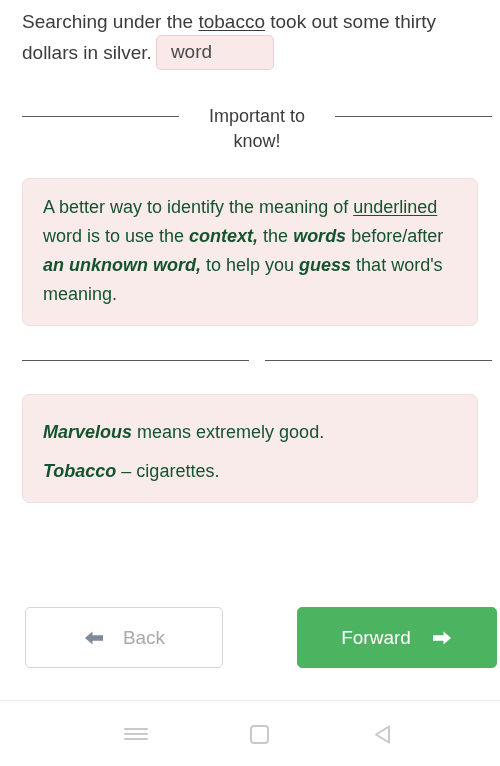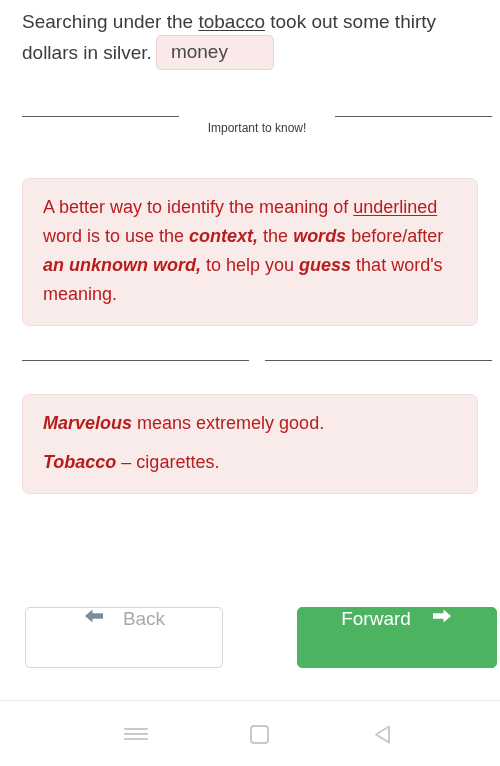--- a/index.html
+++ b/index.html
@@ -58,50 +58,49 @@
   }
   .divider .rule {
     flex: 1 1 auto;
     height: 1px;
     background: #5a5a5a;
     margin-top: 12px;
   }
   .divider .rule.left  { margin-left: 22px; margin-right: 8px; }
   .divider .rule.right { margin-right: 8px; margin-left: 8px; }
   .divider .dv-label {
-    font-size: 12px;
+    font-size: 18px;
     line-height: 25px;
     color: #3c3c3c;
     text-align: center;
     white-space: normal;
     padding: 0 6px;
-    margin-top: 12px;
   }
   #divider-important { top: 104px; }
   #divider-important .dv-label { width: 128px; }
   #divider-explanation { top: 348px; }
   #divider-explanation .dv-label { width: 134px; }
   #divider-explanation .rule { margin-top: 12px; }
 
   
   .pink-box {
     position: absolute;
     left: 22px;
     width: 456px;
     box-sizing: border-box;
     background: #faebeb;
     border: 1px solid #f2dede;
     border-radius: 7px;
     padding: 14px 20px 16px 20px;
     font-size: 18px;
     line-height: 29px;
-    color: #b91c1c;
+    color: #14532d;
   }
   #info-box { top: 178px; }
-  #explanation-box { top: 394px; padding: 16px 20px 18px 20px; }
+  #explanation-box { top: 394px; padding: 25px 20px 18px 20px; }
 
   .bi { font-weight: bold; font-style: italic; }
   .ul { text-decoration: underline; text-underline-offset: 2px; }
 
   .def-line {
     margin: 0 0 14px 0;
     line-height: 25px;
   }
   .def-line:last-child { margin-bottom: 0; }
 
@@ -113,20 +112,21 @@
     width: 500px;
     height: 61px;
   }
   .btn {
     position: absolute;
     top: 0;
     height: 61px;
     border-radius: 5px;
     box-sizing: border-box;
     display: flex;
+    align-items: center;
     justify-content: center;
     font-size: 19px;
     cursor: pointer;
     user-select: none;
   }
   #back-button {
     left: 25px;
     width: 198px;
     background: #ffffff;
     border: 1px solid #d6d6d6;
@@ -186,21 +186,21 @@
     width: 19px;
     height: 19px;
     border: 2px solid #c9c9c9;
     border-radius: 4px;
     box-sizing: border-box;
   }
 </style>
 </head>
 <body>
 
-<div class="question"><span>Searching under the </span><span class="q-underline">tobacco</span><span> took out some thirty dollars in silver.</span><span class="answer-chip" placeholder="money">money</span></div>
+<div class="question"><span>Searching under the </span><span class="q-underline">tobacco</span><span> took out some thirty dollars in silver.</span><span class="answer-chip" placeholder="money">word</span></div>
 
 <div class="divider" id="divider-important">
   <div class="rule left"></div>
   <div class="dv-label">Important to know!</div>
   <div class="rule right"></div>
 </div>
 
 <div class="pink-box" id="info-box"><span>A better way to identify the meaning of </span><span class="ul">underlined</span><span> word is to use the </span><span class="bi">context,</span><span> the </span><span class="bi">words</span><span> before/after </span><span class="bi">an unknown word,</span><span> to help you </span><span class="bi">guess</span><span> that word's meaning.</span></div>
 
 <div class="divider" id="divider-explanation">

